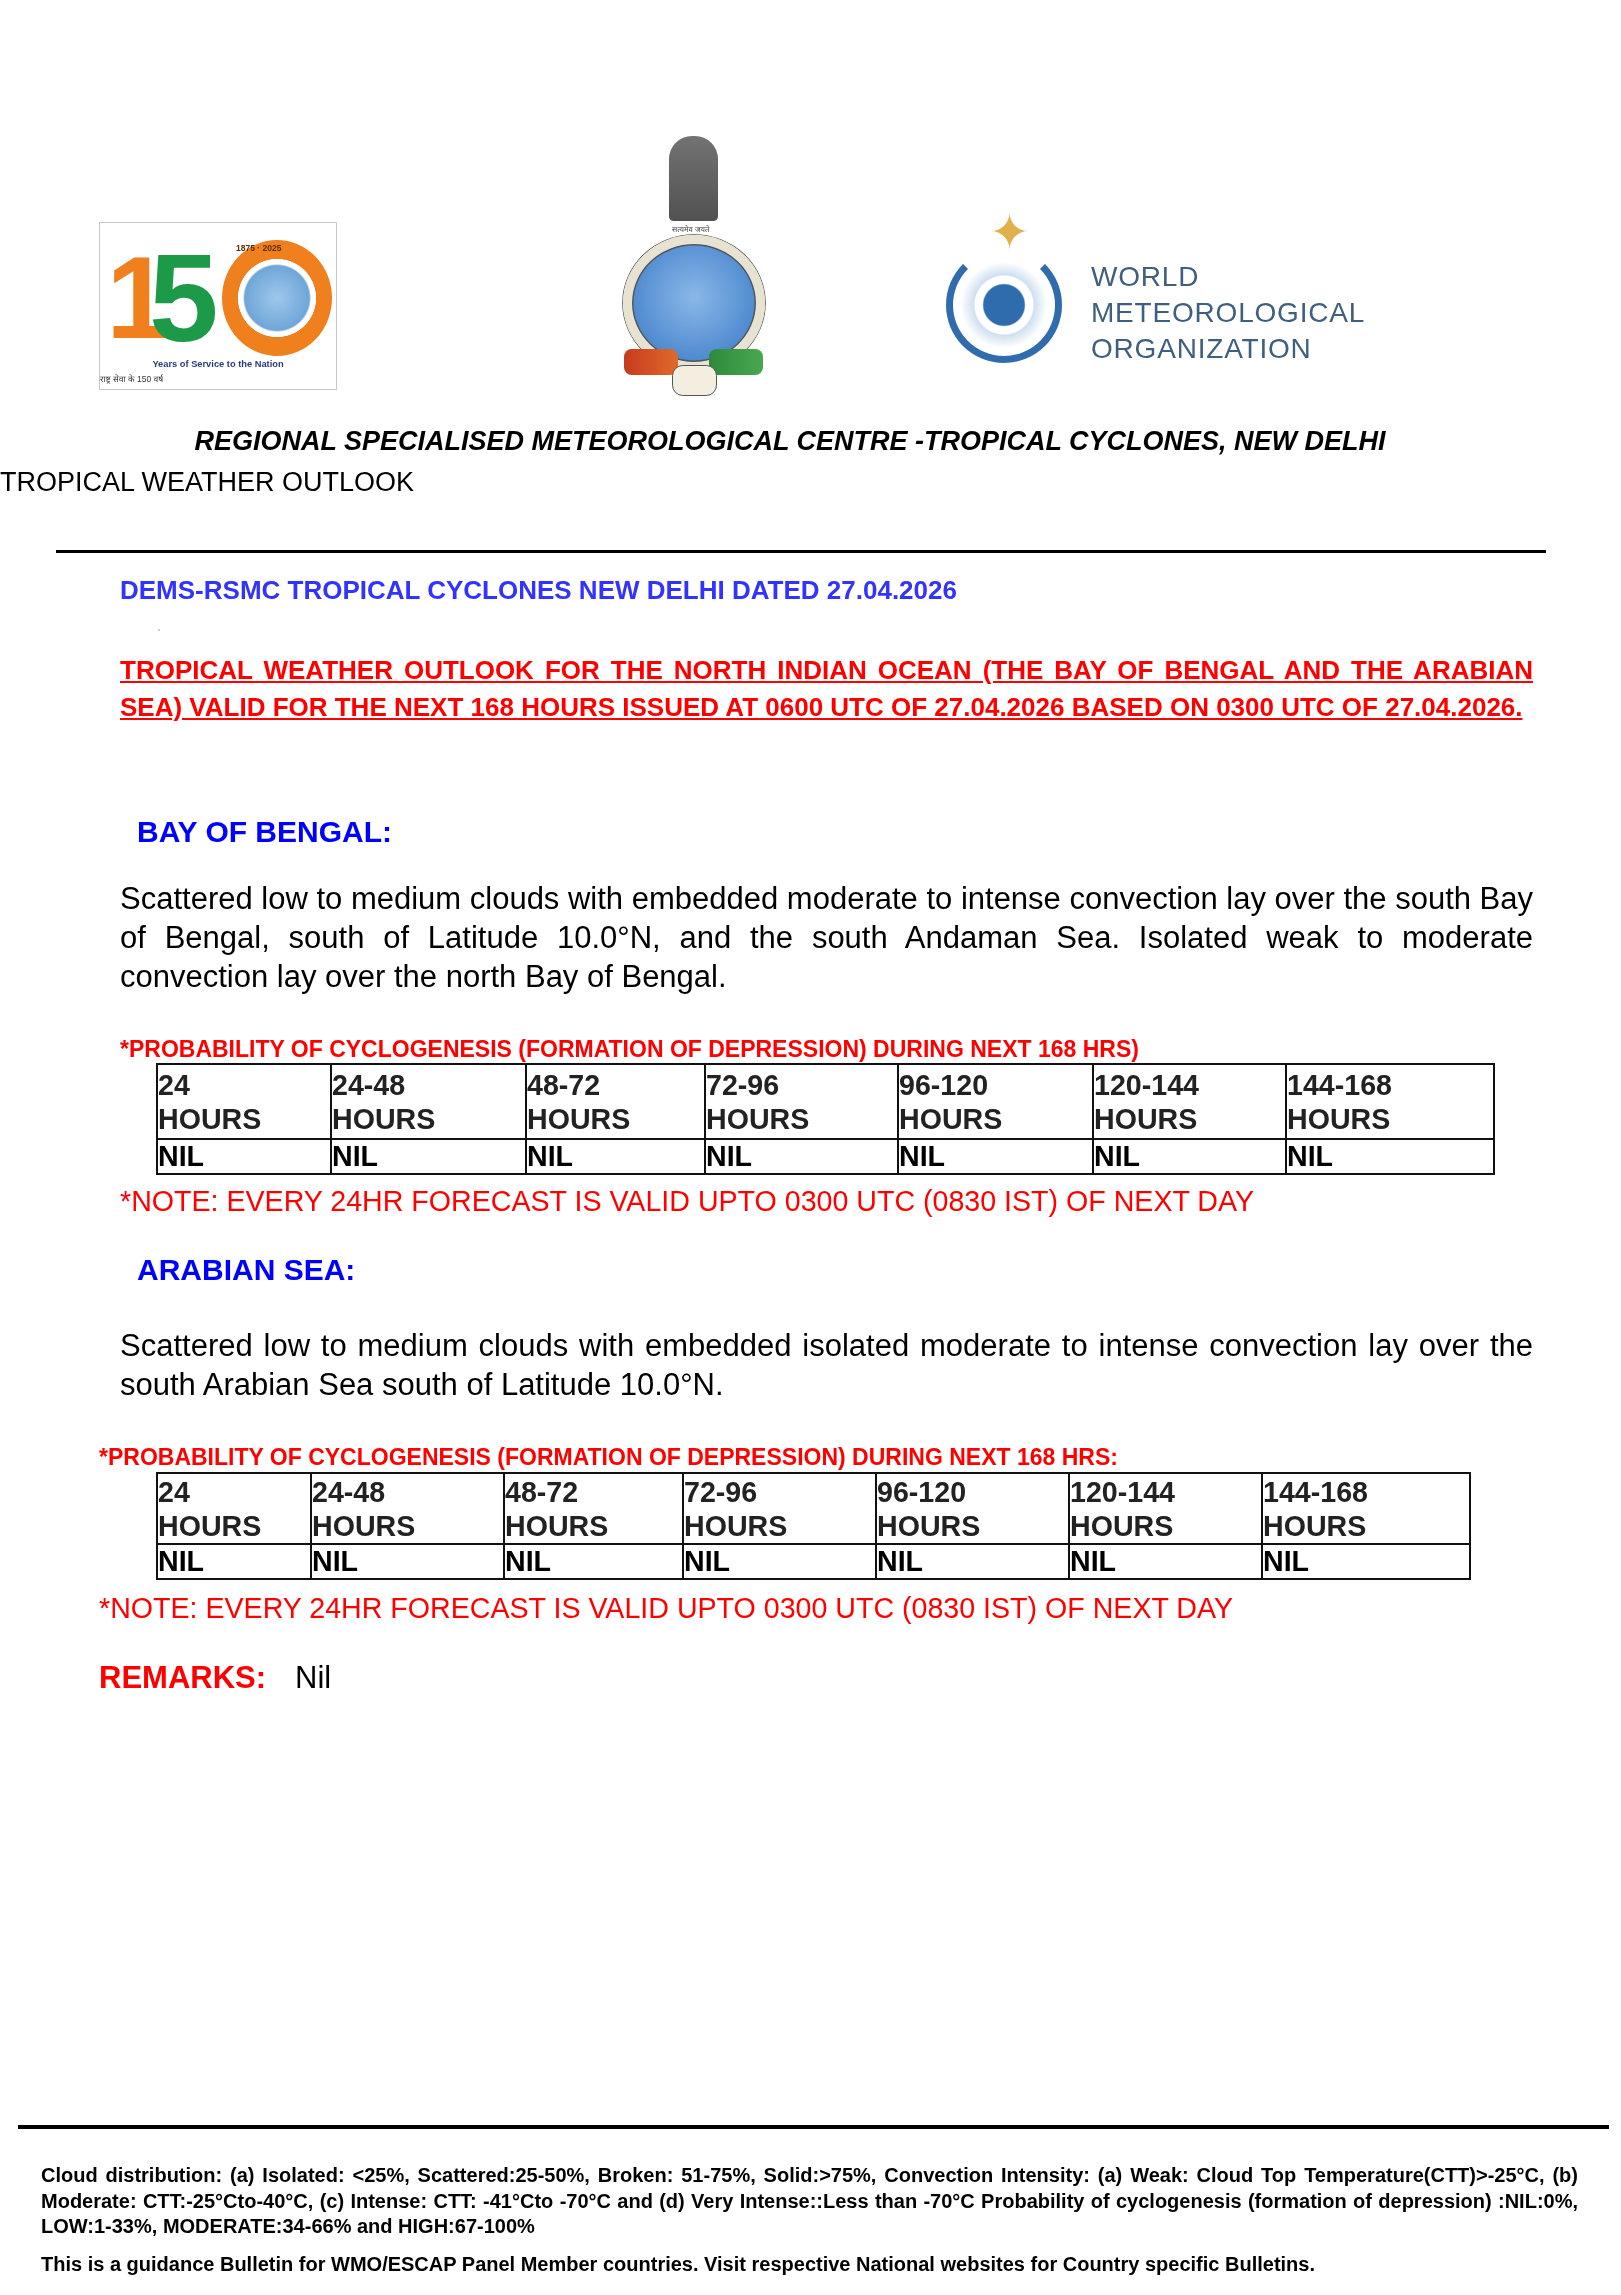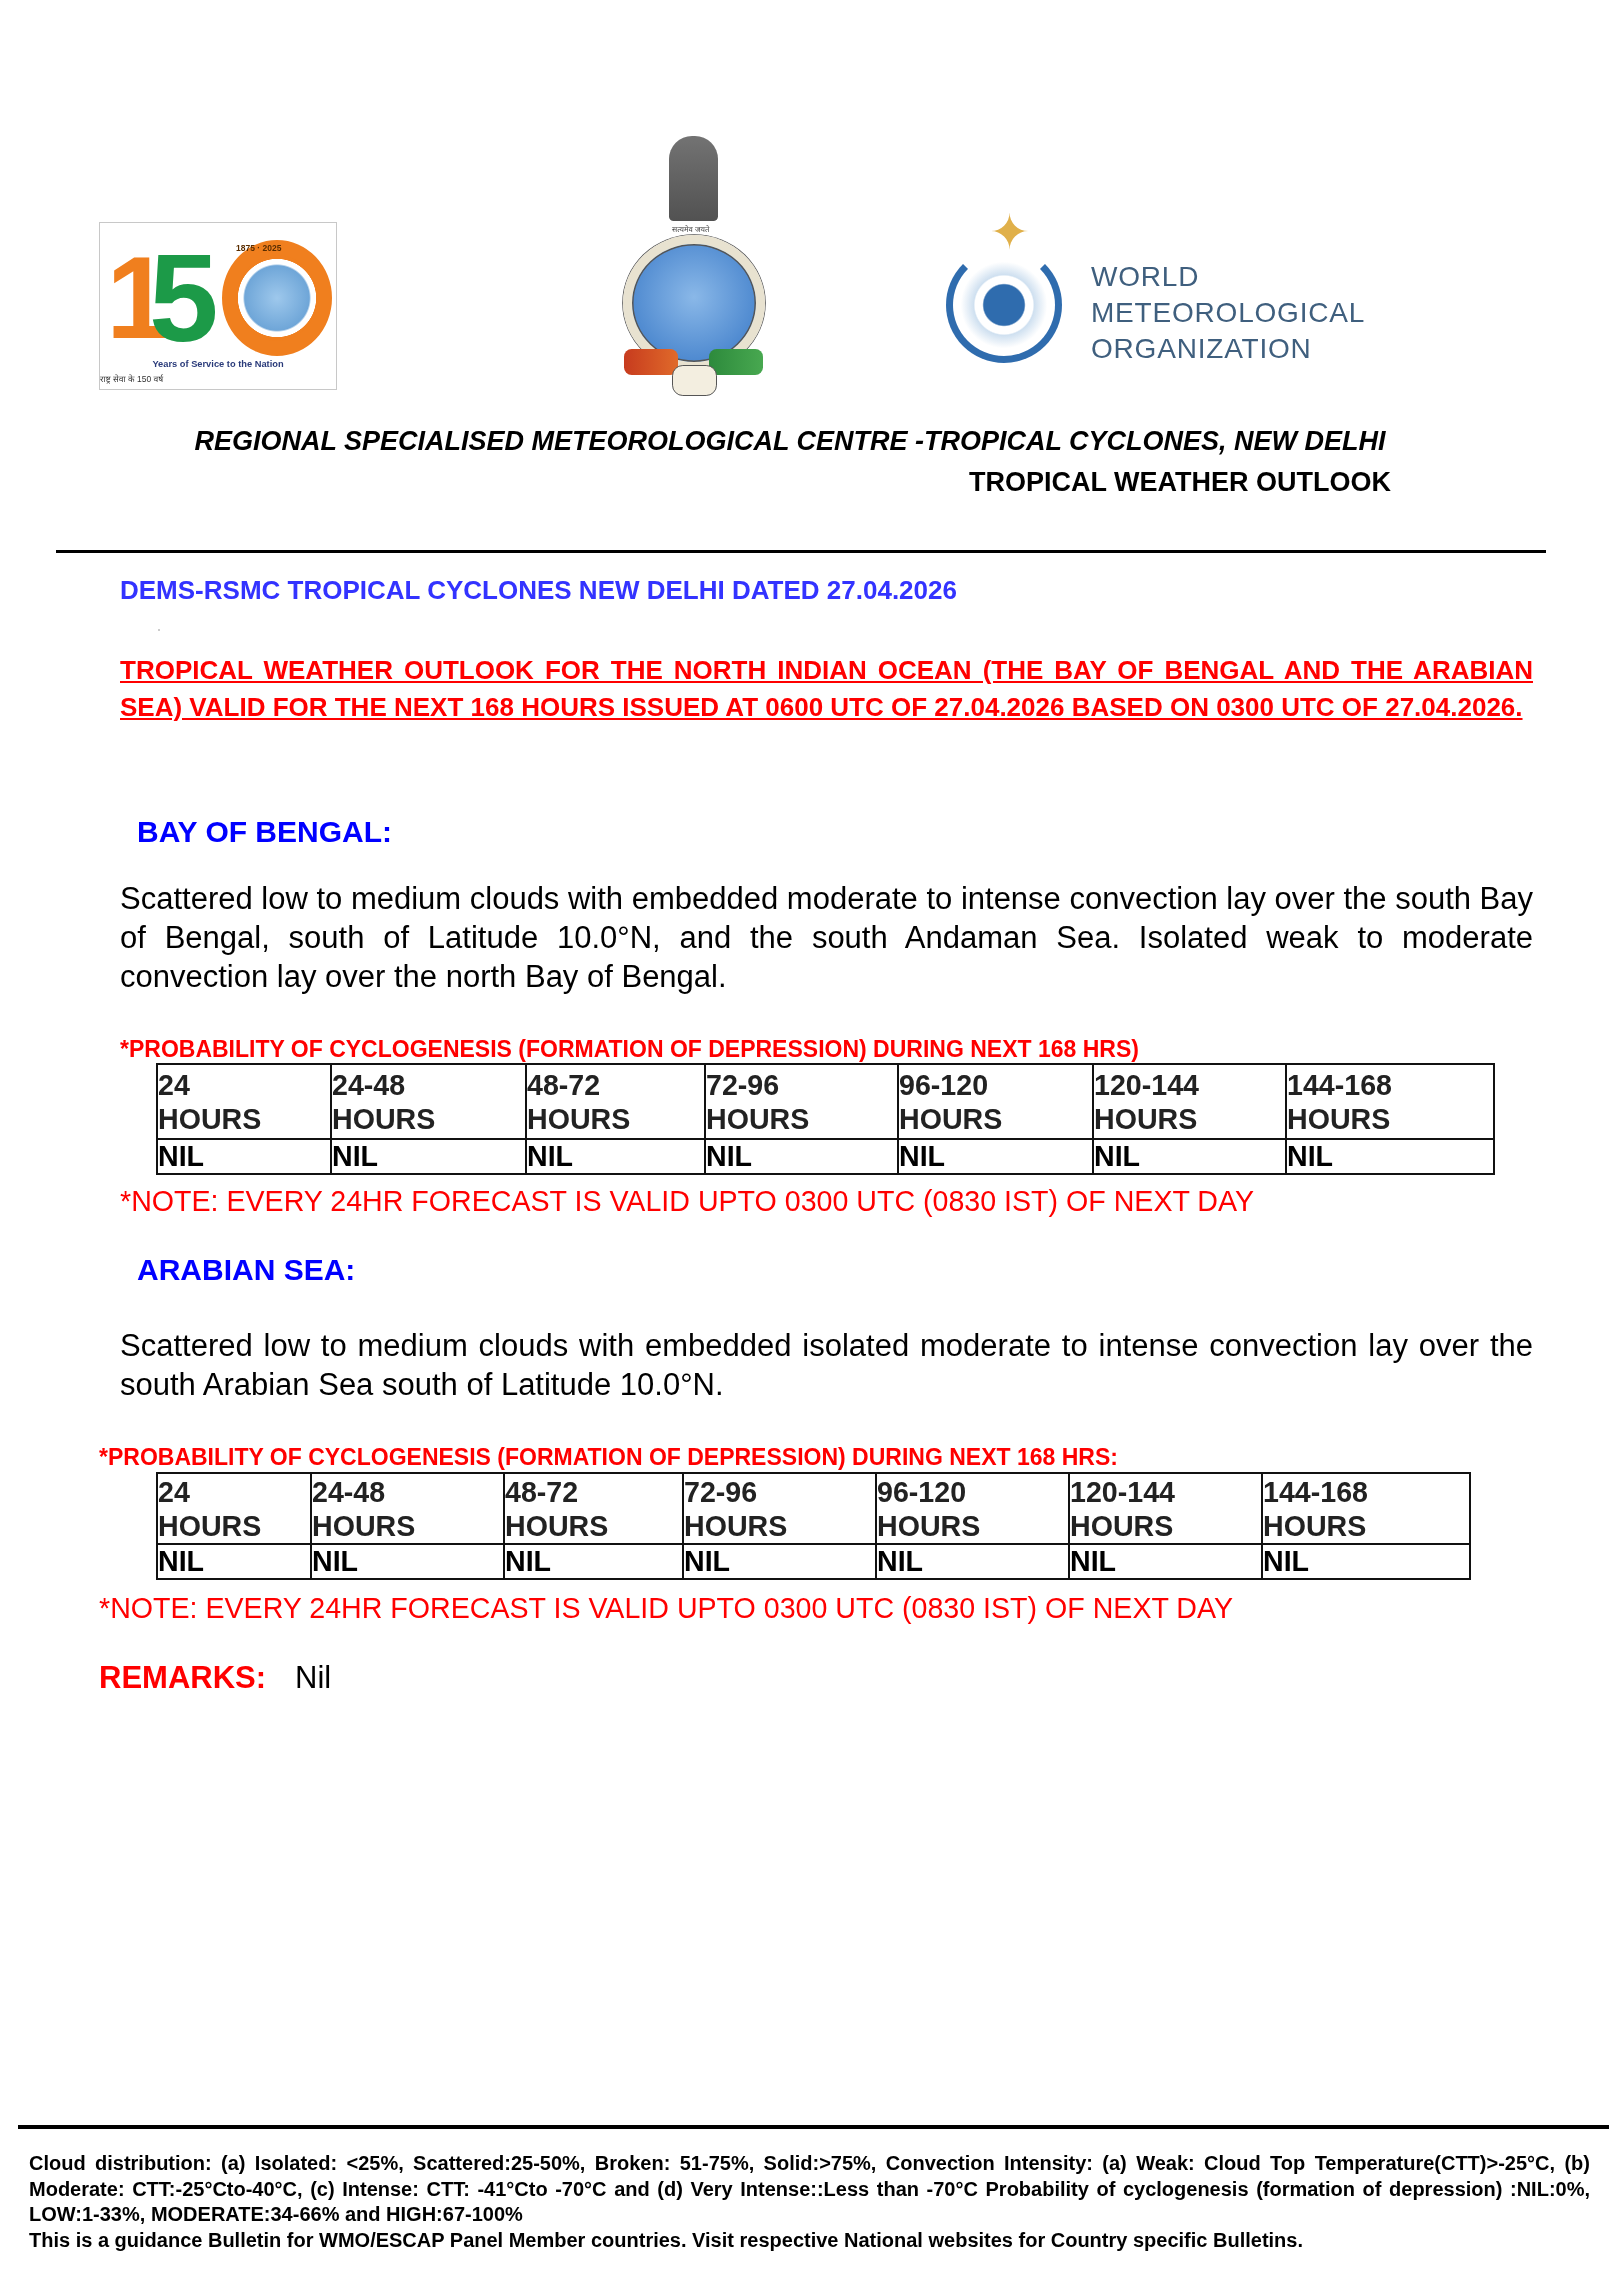--- a/index.html
+++ b/index.html
@@ -24,21 +24,21 @@
   .imd .ribbon-r { position:absolute; left:91px; top:213px; width:54px; height:26px; background:linear-gradient(90deg,#2d8a3c,#48a850); border-radius:7.7px; }
   .imd .scroll { position:absolute; left:54px; top:229px; width:43px; height:29px; border:1.5px solid #555; border-radius:10.8px; background:#f3eee0; }
 
   .wmo { left:944px; top:208px; width:417px; height:162px; }
   .wmo .emblem { position:absolute; left:1.5px; top:39px; width:116px; height:116px; border-radius:50%; border:7.7px solid #2f6cae; border-top-color:transparent; box-sizing:border-box; background:radial-gradient(circle, #2f6cae 0%, #2f6cae 28%, #ffffff 30%, #ffffff 40%, #cfe0f0 42%, #ffffff 60%); }
   .wmo .star { position:absolute; left:45px; top:0; font-size:49px; color:#e0b04a; line-height:1; }
   .wmo .text { position:absolute; left:147px; top:51px; font-size:28px; line-height:36px; color:#3f5f7e; letter-spacing:0.8px; }
 
   
   .hdr1 { left:8px; width:1495px; top:426px; text-align:center; font-weight:bold; font-size:27px; padding-left:69px; box-sizing:border-box;font-style:italic; }
-  .hdr2 { left:0; width:1391px; top:467px; text-align:right; font-weight:bold; font-size:27px; }
+  .hdr2 { left:0; width:1391px; top:467px; text-align:left; font-weight:normal; font-size:27px; }
   .rule-top { left:56px; top:550px; width:1490px; height:3.1px; background:#000; }
 
   .dems { left:120px; top:575px; font-weight:bold; font-size:26px; color:#3333ff; }
   .dot { left:158px; top:629px; width:1.5px; height:1.5px; background:#ccc; }
 
   .outlook { left:120px; top:652px; width:1413px; font-weight:bold; font-size:26px; color:#ff0000; line-height:37px; text-align:justify;text-decoration:underline; }
 
   .section-h { font-weight:bold; font-size:30px; color:#0000ff;margin-left:17px; }
   .bob-h { left:120px; top:815px; }
   .as-h { left:120px; top:1253px; }
@@ -67,21 +67,21 @@
   .note { font-size:28.6px; color:#ff0000; white-space:nowrap; }
   .note1 { left:120px; top:1185px; }
   .note2 { left:99px; top:1592px; }
 
   .remarks { left:99px; top:1660px; font-size:31px; }
   .remarks .lbl { font-weight:bold; color:#ff0000; }
   .remarks .val { margin-left:29px; color:#000; }
 
   .rule-bottom { left:18px; top:2125px; width:1591px; height:3.9px; background:#000; }
   .footer { left:29px; top:2151px; width:1561px; font-weight:bold; font-size:20px; line-height:25.5px; text-align:justify; color:#000; }
-  .footer p { margin:0; }
+  .footer p { margin:12px; }
 </style>
 </head>
 <body>
 
 <div class="abs logo150">
   <span class="one">1</span>
   <span class="five">5</span>
   <span class="ring"></span>
   <span class="ring-years">1875 · 2025</span>
   <div class="tagline">Years of Service to the Nation</div>

